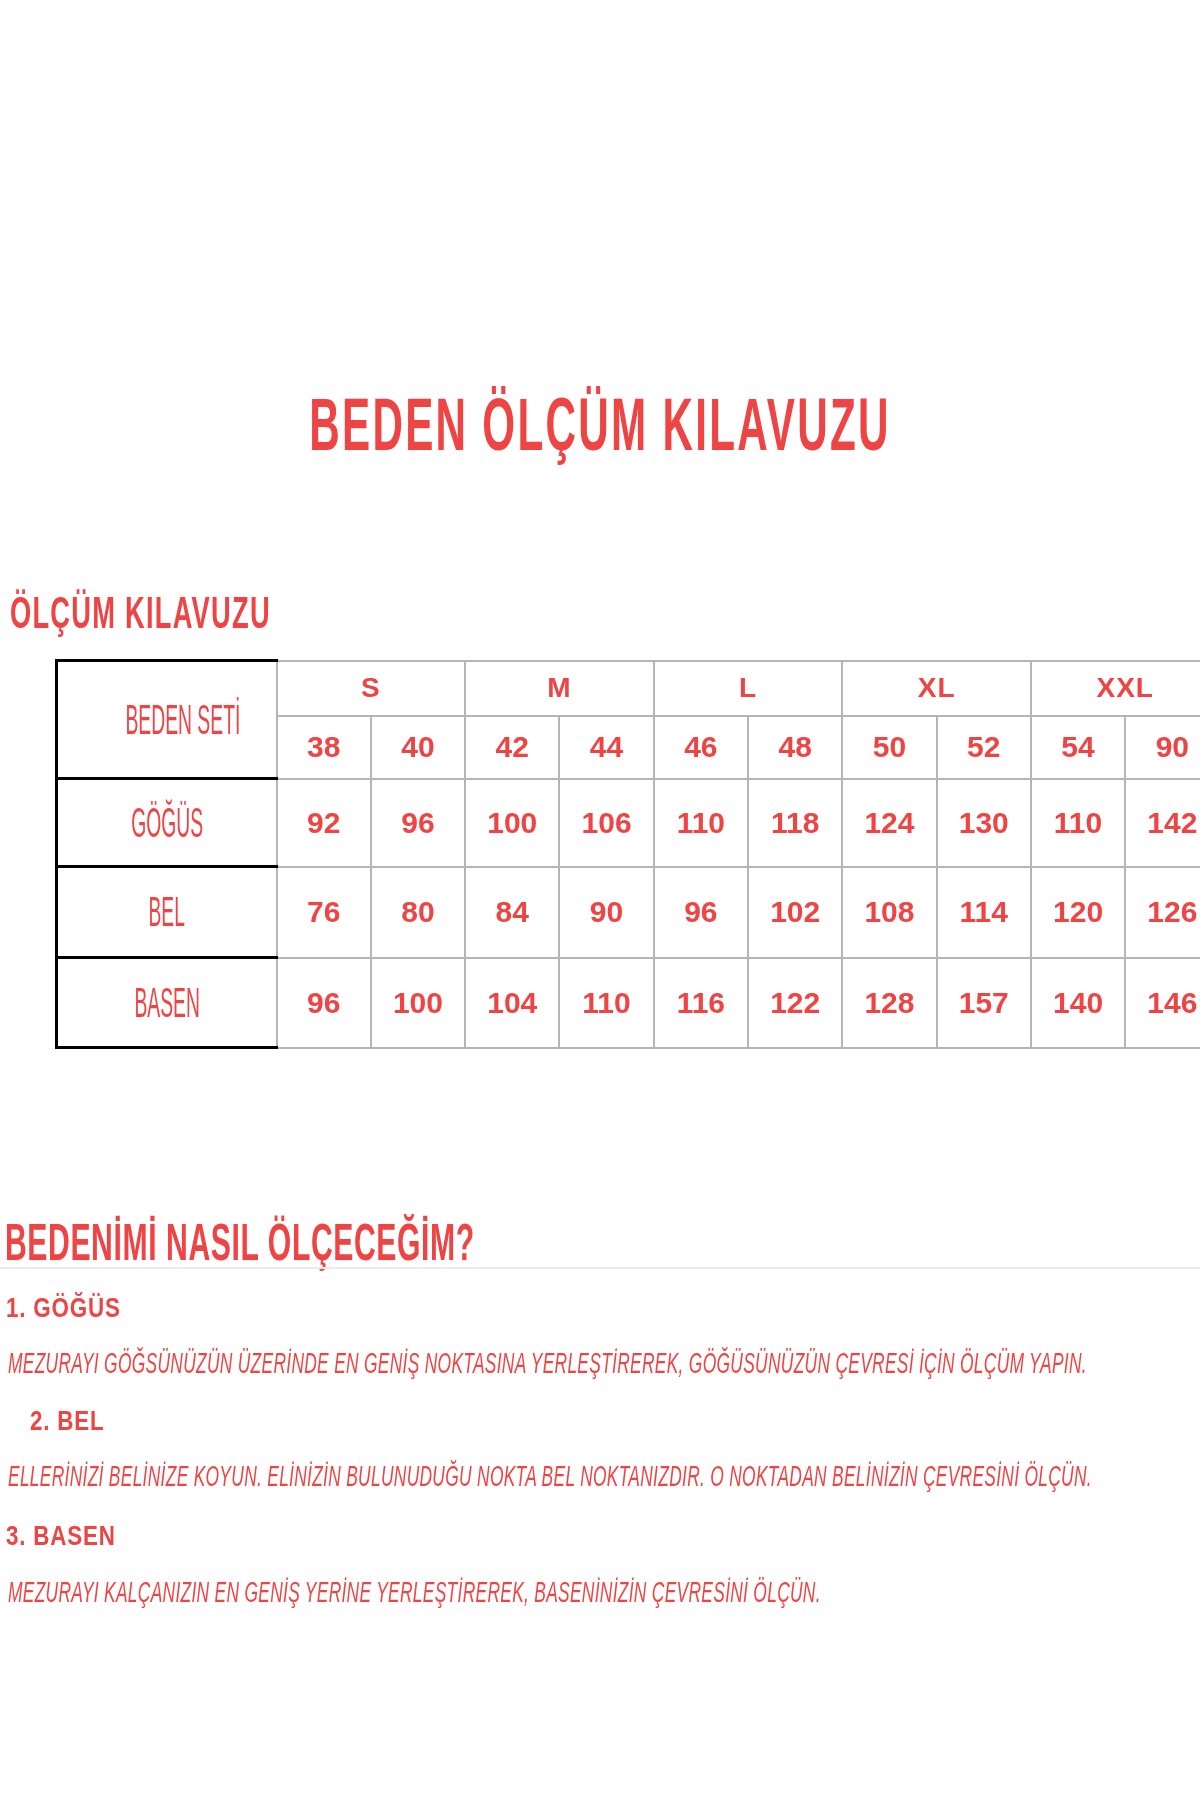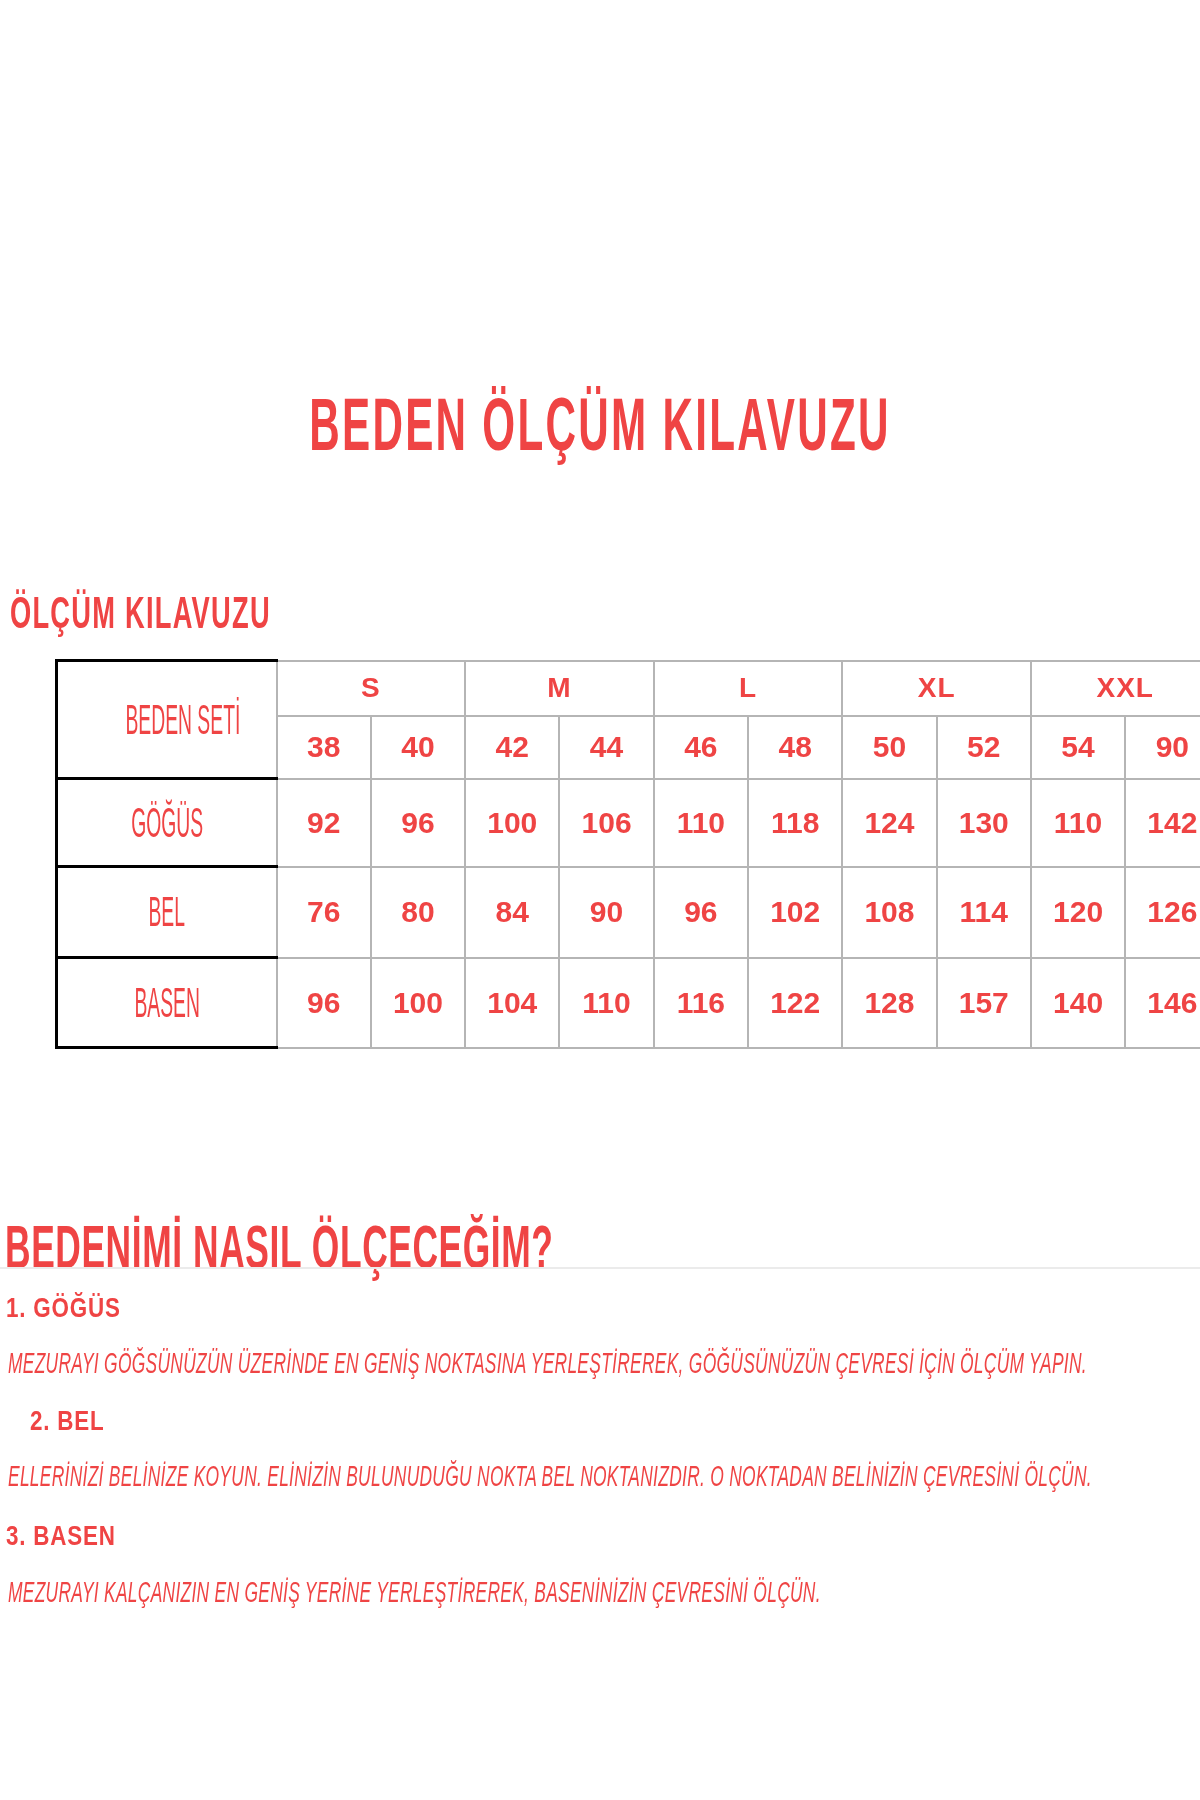--- a/index.html
+++ b/index.html
@@ -33,21 +33,21 @@
   tr.r5 td{height:87px;}
   .group-cell{font-size:28px;font-weight:bold;letter-spacing:1px;}
   .num-cell{font-size:30px;font-weight:bold;}
   .lbl{font-size:42px;font-weight:normal;transform:scaleX(.46);transform-origin:50% 50%;}
 
   
   .size-note{top:1052px;left:12px;font-size:36px;line-height:1;}
   .size-note .cond{transform:scaleX(.42);letter-spacing:1px;}
 
   
-  .howto-title{top:1214px;left:5px;font-size:61px;font-weight:bold;line-height:1.1;}
+  .howto-title{top:1214px;left:5px;font-size:52px;font-weight:bold;line-height:1.1;}
   .howto-title .cond{transform:scaleX(.58);letter-spacing:1px;}
   .howto-divider{top:1267px;left:0;width:1200px;height:2px;background:#ebebeb;}
 
   .step-heading{font-size:28px;font-weight:bold;line-height:1;left:6px;}
   .step-heading .cond{transform:scaleX(.8);letter-spacing:1px;}
   .step-text{font-size:30px;font-style:italic;line-height:1;left:8px;}
   .step-text .cond{transform:scaleX(.58);letter-spacing:0.5px;}
 
   .h1{top:1294px;} .t1{top:1348px;}
   .h2{top:1407px;margin-left:24px;} .t2{top:1461px;}

